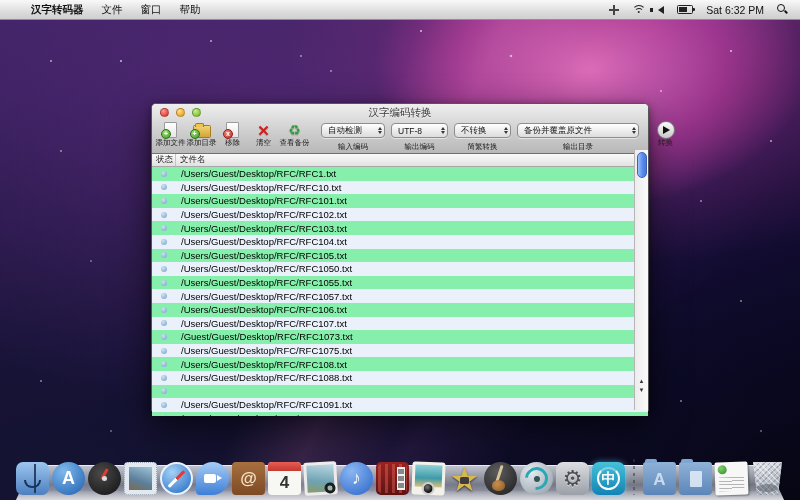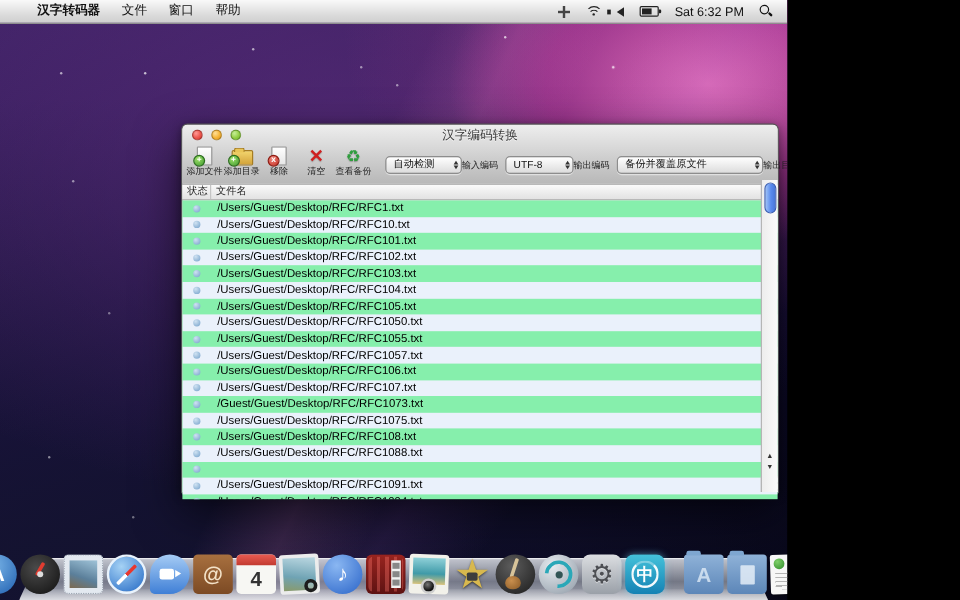--- a/index.html
+++ b/index.html
@@ -1,16 +1,16 @@
 <!DOCTYPE html>
 <html><head>
 <meta charset="utf-8">
 <style>
   html,body{margin:0;padding:0;background:#000;}
-  #screen{position:relative;width:656px;height:500px;overflow:hidden;
+  #screen{position:relative;width:800px;height:500px;overflow:hidden;
     font-family:"Liberation Sans",sans-serif;
     background:
       radial-gradient(ellipse 300px 190px at 590px 70px, rgba(246,125,200,.8), rgba(205,62,162,.5) 45%, transparent 72%),
       radial-gradient(ellipse 520px 330px at 650px 30px, rgba(188,58,152,.55), transparent 70%),
       radial-gradient(ellipse 700px 430px at 290px 110px, rgba(112,52,142,.5), transparent 72%),
       radial-gradient(ellipse 900px 500px at 60px 480px, rgba(20,20,48,.9), transparent 80%),
       linear-gradient(160deg,#3c2264 0%,#2c1a52 28%,#1a1040 52%,#0b0924 78%,#060613 100%);}
   .streak{position:absolute;inset:0;background:
       linear-gradient(115deg, transparent 42%, rgba(255,140,210,.16) 50%, transparent 58%),
       linear-gradient(125deg, transparent 55%, rgba(170,90,200,.12) 63%, transparent 72%);}
@@ -77,21 +77,21 @@
   .badge-plus{background:radial-gradient(circle at 35% 30%,#9ee06a,#3f9a2e);border:0.5px solid #2c6e1f;}
   .badge-x{background:radial-gradient(circle at 35% 30%,#f08a80,#c22a1e);border:0.5px solid #8e1d14;}
   .i-folder{position:relative;width:16px;height:11px;background:linear-gradient(#f3d56e,#d3a33a);border:1px solid #a67c22;border-radius:1.5px;margin-top:3px;}
   .i-folder:before{content:"";position:absolute;top:-3px;left:1px;width:7px;height:3px;background:#e9c558;border:1px solid #a67c22;border-bottom:none;border-radius:2px 2px 0 0;}
   .i-bigx{font-size:15px;font-weight:bold;color:#cf2020;line-height:15px;text-shadow:0 1px 1px rgba(0,0,0,.25);}
   .i-recycle{font-size:14px;color:#2f9e3d;line-height:15px;text-shadow:0 1px 1px rgba(0,0,0,.25);}
   .i-play-circle{width:18px;height:18px;border-radius:50%;border:1px solid #7e7e7e;
     background:linear-gradient(#fafafa,#c8c8c8);display:flex;align-items:center;justify-content:center;box-sizing:border-box;}
   .i-play-circle:before{content:"";width:0;height:0;border-top:4px solid transparent;border-bottom:4px solid transparent;border-left:7px solid #111;margin-left:2px;}
   
-  .dd-group{display:flex;align-items:center;justify-content:space-between;padding:1px 2px 0;}
+  .dd-group{display:flex;flex-direction:column;align-items:center;justify-content:space-between;padding:1px 2px 0;}
   .dropdown{height:15px;border:1px solid #8d8d8d;border-radius:4px;background:linear-gradient(#ffffff,#dcdcdc);
     display:flex;align-items:center;box-sizing:border-box;padding:0 2px 0 6px;box-shadow:0 1px 0 rgba(255,255,255,.5);}
   .dd-value{flex:1;font-size:8.5px;color:#111;white-space:nowrap;overflow:hidden;}
   .dd-arrows{display:flex;flex-direction:column;align-items:center;justify-content:center;margin-left:4px;gap:1px;}
   .dd-arrows i{display:block;width:0;height:0;border-left:2.5px solid transparent;border-right:2.5px solid transparent;}
   .dd-arrows .up{border-bottom:3px solid #333;}
   .dd-arrows .dn{border-top:3px solid #333;}
   .dd-label{font-size:7.5px;color:#1d1d1d;line-height:9px;margin-top:1px;white-space:nowrap;}
   .dd-g0 .dropdown{width:64px;} .dd-g1 .dropdown{width:57px;} .dd-g2 .dropdown{width:57px;} .dd-g3 .dropdown{width:122px;}
 
@@ -275,39 +275,39 @@
         <div class="dd-group dd-g1">
           <div class="dropdown">
             <span class="dd-value">UTF-8</span>
             <span class="dd-arrows">
                 <i class="up"></i>
                 <i class="dn"></i>
               </span>
           </div>
           <div class="dd-label">输出编码</div>
         </div>
+        <div class="dd-group dd-g2">
+          <div class="dropdown">
+            <span class="dd-value">不转换</span>
+            <span class="dd-arrows">
+                <i class="up"></i>
+                <i class="dn"></i>
+              </span>
+          </div>
+          <div class="dd-label">简繁转换</div>
+        </div>
         <div class="dd-group dd-g3">
           <div class="dropdown">
             <span class="dd-value">备份并覆盖原文件</span>
             <span class="dd-arrows">
                 <i class="up"></i>
                 <i class="dn"></i>
               </span>
           </div>
           <div class="dd-label">输出目录</div>
-        </div>
-        <div class="dd-group dd-g2">
-          <div class="dropdown">
-            <span class="dd-value">不转换</span>
-            <span class="dd-arrows">
-                <i class="up"></i>
-                <i class="dn"></i>
-              </span>
-          </div>
-          <div class="dd-label">简繁转换</div>
         </div>
         <div class="tb-sep"></div>
         <div class="tb-btn">
           <span class="tb-ico">
               <span class="i-play-circle"></span>
             </span>
           <span class="tb-label">转换</span>
         </div>
       </div>
     </div>

